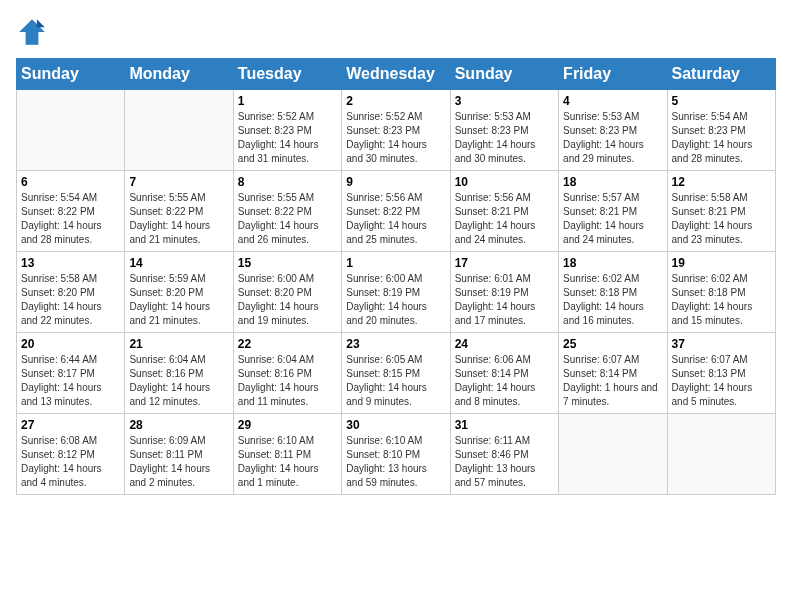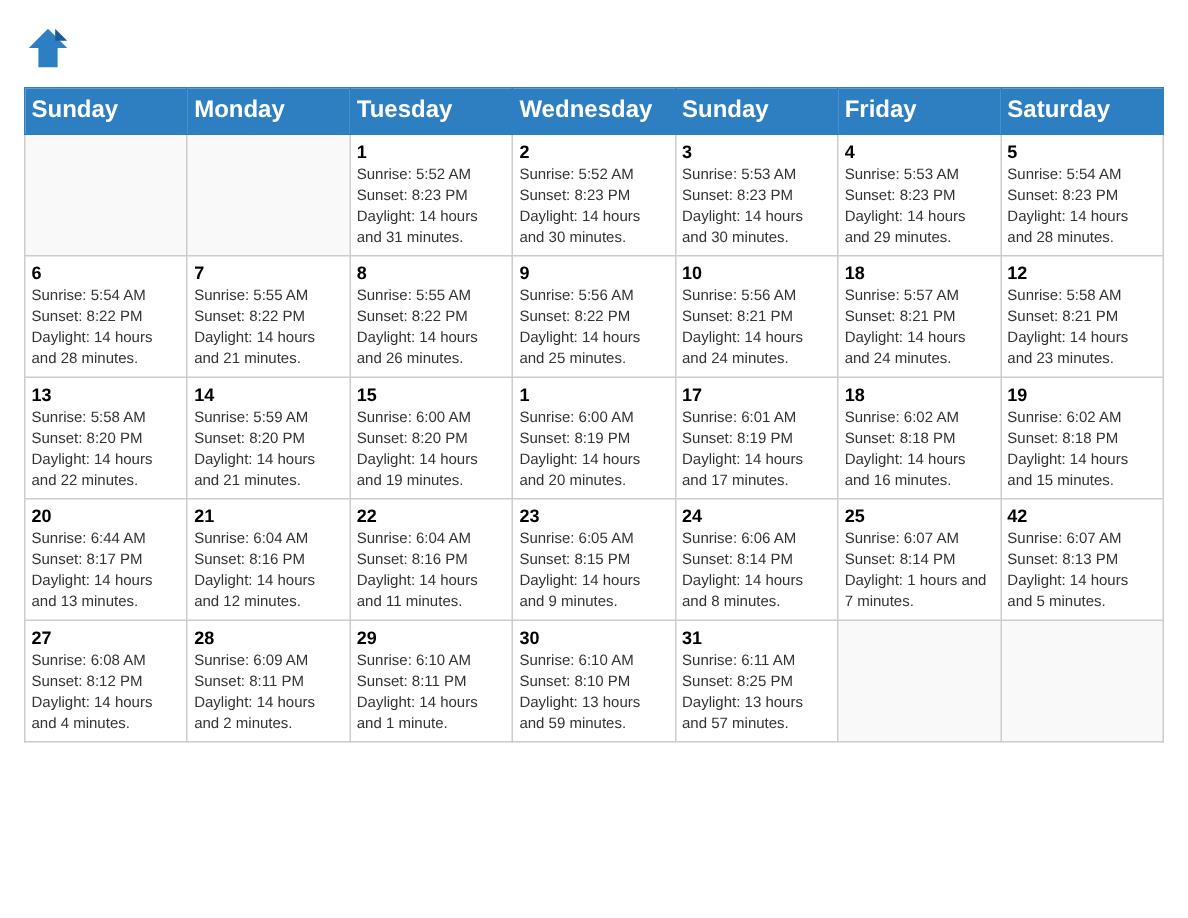--- a/index.html
+++ b/index.html
@@ -310,21 +310,21 @@
       </td>
         <td>
         <span class="day-num">25</span>
         <div class="day-info">
           <span>Sunrise: 6:07 AM</span><br>
           <span>Sunset: 8:14 PM</span><br>
           <span>Daylight: 1 hours and 7 minutes.</span>
         </div>
       </td>
         <td>
-        <span class="day-num">42</span>
+        <span class="day-num">37</span>
         <div class="day-info">
           <span>Sunrise: 6:07 AM</span><br>
           <span>Sunset: 8:13 PM</span><br>
           <span>Daylight: 14 hours and 5 minutes.</span>
         </div>
       </td>
       </tr>
       <tr>
         <td>
         <span class="day-num">27</span>
@@ -355,21 +355,21 @@
         <div class="day-info">
           <span>Sunrise: 6:10 AM</span><br>
           <span>Sunset: 8:10 PM</span><br>
           <span>Daylight: 13 hours and 59 minutes.</span>
         </div>
       </td>
         <td>
         <span class="day-num">31</span>
         <div class="day-info">
           <span>Sunrise: 6:11 AM</span><br>
-          <span>Sunset: 8:25 PM</span><br>
+          <span>Sunset: 8:46 PM</span><br>
           <span>Daylight: 13 hours and 57 minutes.</span>
         </div>
       </td>
         <td class="empty"></td>
         <td class="empty"></td>
       </tr>
     </tbody>
 </table>
 
 </body></html>

